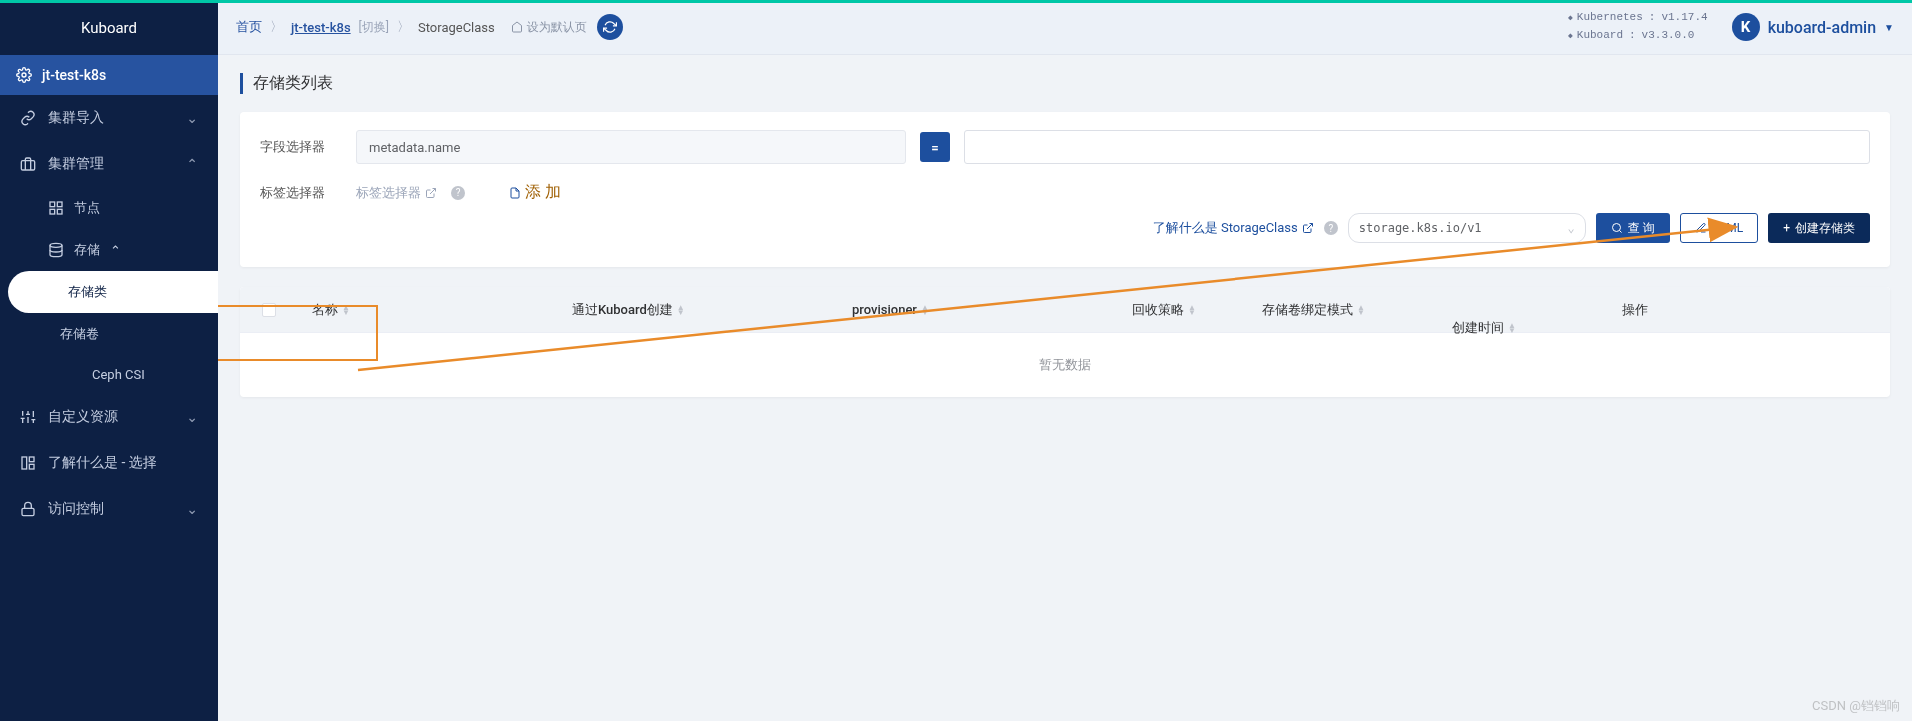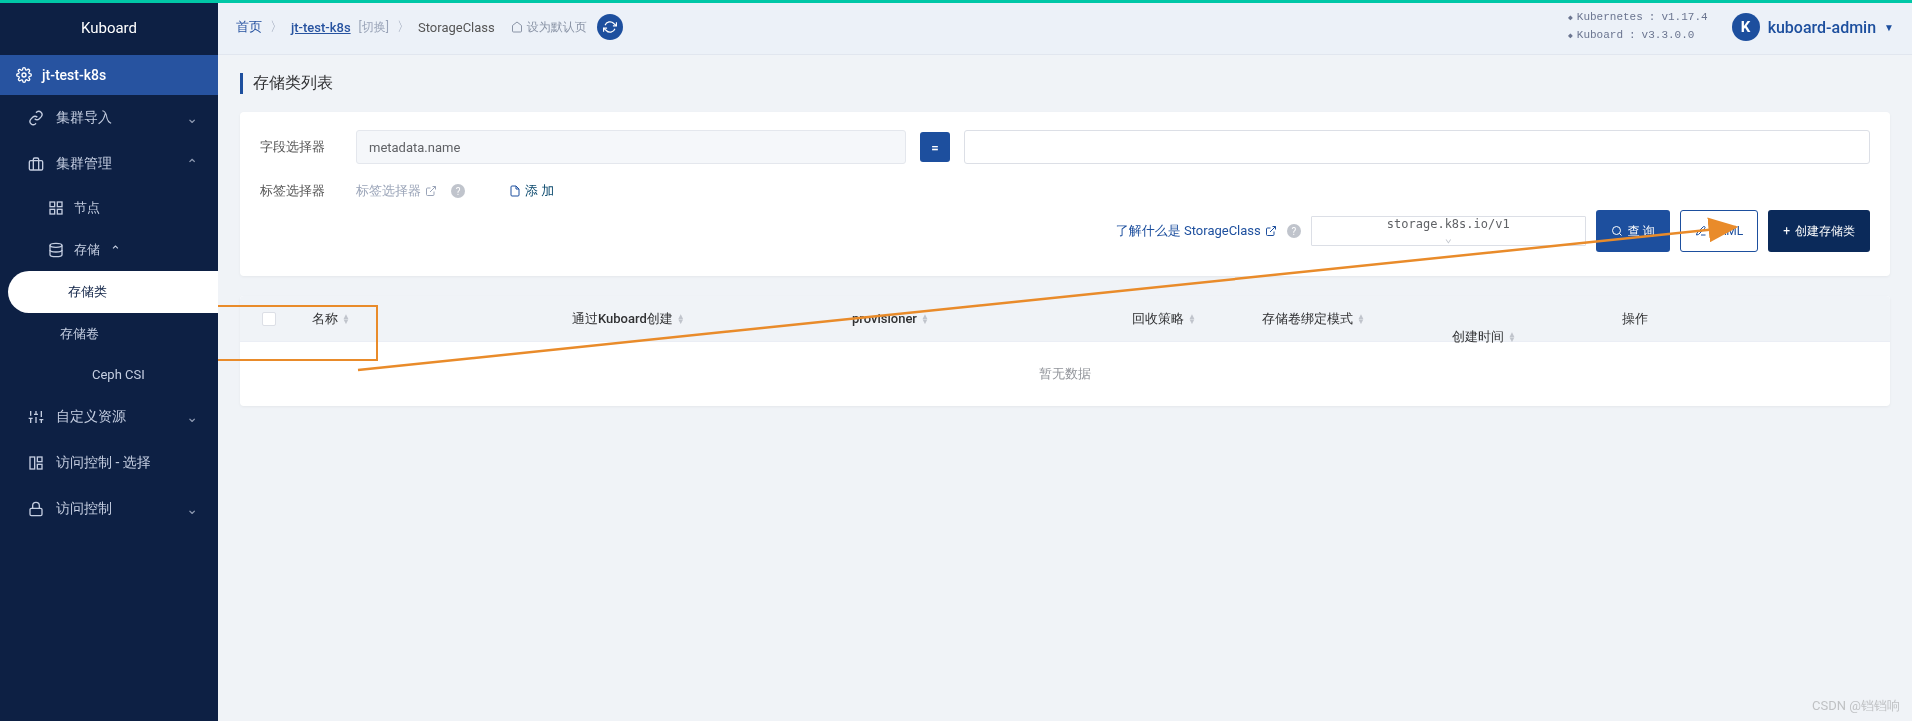--- a/index.html
+++ b/index.html
@@ -5,21 +5,21 @@
 * { box-sizing: border-box; margin: 0; padding: 0; }
 body { font-family: -apple-system, BlinkMacSystemFont, "Segoe UI", Roboto, "PingFang SC", "Microsoft YaHei", sans-serif; font-size: 13px; color: #303133; background: #f0f3f7; overflow: hidden; }
 .app { display: flex; height: 721px; width: 1912px; position: relative; }
 .topbar-accent { position: absolute; top: 0; left: 0; right: 0; height: 3px; background: #00c7a7; z-index: 10; }
 
 
 .sidebar { width: 218px; background: #0d2044; color: #c4cde0; display: flex; flex-direction: column; flex-shrink: 0; position: relative; z-index: 2; }
 .brand { height: 55px; display: flex; align-items: center; justify-content: center; color: #fff; font-size: 15px; }
 .cluster-sel { background: #2753a0; color: #fff; padding: 12px 16px; display: flex; align-items: center; gap: 10px; font-size: 14px; font-weight: 500; }
 .nav { flex: 1; overflow: auto; }
-.nav-item { display: flex; align-items: center; padding: 14px 20px; cursor: pointer; font-size: 14px; gap: 12px; margin-left: 8px; }
+.nav-item { display: flex; align-items: center; padding: 14px 20px; cursor: pointer; font-size: 14px; gap: 12px; }
 .nav-item .chev { margin-left: auto; opacity: .7; }
 .nav-sub { display: flex; align-items: center; padding: 12px 20px 12px 48px; cursor: pointer; font-size: 13px; gap: 10px; }
 .nav-sub.active { background: #fff; color: #0d2044; border-top-left-radius: 22px; border-bottom-left-radius: 22px; margin-left: 8px; }
 svg.i { width: 16px; height: 16px; stroke: currentColor; fill: none; stroke-width: 2; flex-shrink: 0; }
 
 
 .main { flex: 1; display: flex; flex-direction: column; }
 .header { height: 55px; background: #ecf1f8; display: flex; align-items: center; padding: 0 18px; gap: 10px; border-bottom: 1px solid #e1e6ef; }
 .crumbs { display: flex; align-items: center; gap: 8px; font-size: 13px; }
 .crumbs .lnk { color: #2753a0; cursor: pointer; font-weight: 500; }
@@ -40,25 +40,25 @@
 
 .panel { background: #fff; border-radius: 4px; box-shadow: 0 1px 3px rgba(0,0,0,.05); padding: 18px 20px 24px; }
 .frow { display: flex; align-items: center; margin-bottom: 18px; gap: 14px; }
 .flabel { width: 82px; font-size: 13px; color: #555; }
 .finput { flex: 0 0 550px; height: 34px; background: #f5f7fa; border: 1px solid #e4e7ed; border-radius: 3px; padding: 0 12px; font-size: 13px; color: #606266; display: flex; align-items: center; }
 .eq-btn { width: 30px; height: 30px; background: #1d4f9e; color: #fff; border-radius: 3px; display: flex; align-items: center; justify-content: center; font-weight: 700; cursor: pointer; }
 .finput2 { flex: 1; height: 34px; border: 1px solid #dcdfe6; border-radius: 3px; }
 .lbl-sel { color: #9aa4b8; font-size: 13px; display: flex; align-items: center; gap: 4px; }
 .lbl-sel svg { width: 12px; height: 12px; }
 .help-q { width: 14px; height: 14px; border-radius: 50%; background: #c0c4cc; color: #fff; display: inline-flex; align-items: center; justify-content: center; font-size: 10px; }
-.add-link { color: #0c4a6e; font-size: 13px; cursor: pointer; margin-left: 30px; display: flex; align-items: center; gap: 4px; }
+.add-link { color: #a16207; font-size: 16px; cursor: pointer; margin-left: 30px; display: flex; align-items: center; gap: 4px; }
 .action-row { display: flex; align-items: center; justify-content: flex-end; gap: 10px; margin-top: 6px; }
 .learn { color: #1d4f9e; font-size: 13px; display: flex; align-items: center; gap: 4px; cursor: pointer; }
-.api-sel { width: 275px; height: 30px; border: 1px solid #dcdfe6; border-radius: 1px; padding: 0 10px; display: flex; align-items: center; justify-content: space-between; font-family: monospace; font-size: 12px; color: #606266; background: #fff; cursor: pointer; flex-direction: column; }
-.btn { height: 42px; padding: 0 14px; border-radius: 3px; font-size: 12px; display: flex; align-items: center; gap: 5px; cursor: pointer; border: 1px solid transparent; }
+.api-sel { width: 238px; height: 30px; border: 1px solid #dcdfe6; border-radius: 11px; padding: 0 10px; display: flex; align-items: center; justify-content: space-between; font-family: monospace; font-size: 12px; color: #606266; background: #fff; cursor: pointer; }
+.btn { height: 30px; padding: 0 14px; border-radius: 3px; font-size: 12px; display: flex; align-items: center; gap: 5px; cursor: pointer; border: 1px solid transparent; }
 .btn-primary { background: #1d4f9e; color: #fff; }
 .btn-dark { background: #0b2a5a; color: #fff; }
 .btn-plain { background: #fff; border-color: #1d4f9e; color: #1d4f9e; }
 
 .table-wrap { background: #fff; margin-top: 20px; border-radius: 4px; box-shadow: 0 1px 3px rgba(0,0,0,.05); }
 .thead { display: flex; height: 46px; align-items: center; background: #f0f3f7; border-bottom: 1px solid #ebeef5; padding: 0 22px; font-size: 13px; color: #303133; font-weight: 500; border-top-left-radius: 4px; border-top-right-radius: 4px; }
 .th { display: flex; align-items: center; gap: 4px; }
 .sort-i { display: flex; flex-direction: column; line-height: 5px; font-size: 8px; color: #c0c4cc; }
 .chk { width: 14px; height: 14px; border: 1px solid #dcdfe6; border-radius: 2px; background: #fff; }
 .empty { height: 64px; display: flex; align-items: center; justify-content: center; color: #909399; font-size: 13px; }
@@ -132,21 +132,21 @@
           </svg>
       <span>自定义资源</span>
       <span class="chev">⌄</span>
     </div>
     <div class="nav-item">
       <svg class="i" viewBox="0 0 24 24">
             <rect x="3" y="3" width="7" height="18"></rect>
             <rect x="14" y="3" width="7" height="7"></rect>
             <rect x="14" y="14" width="7" height="7"></rect>
           </svg>
-      <span>访问控制 - 选择</span>
+      <span>了解什么是 - 选择</span>
     </div>
     <div class="nav-item">
       <svg class="i" viewBox="0 0 24 24">
             <rect x="3" y="11" width="18" height="11" rx="2"></rect>
             <path d="M7 11V7a5 5 0 0 1 10 0v4"></path>
           </svg>
       <span>访问控制</span>
       <span class="chev">⌄</span>
     </div>
   </nav>

